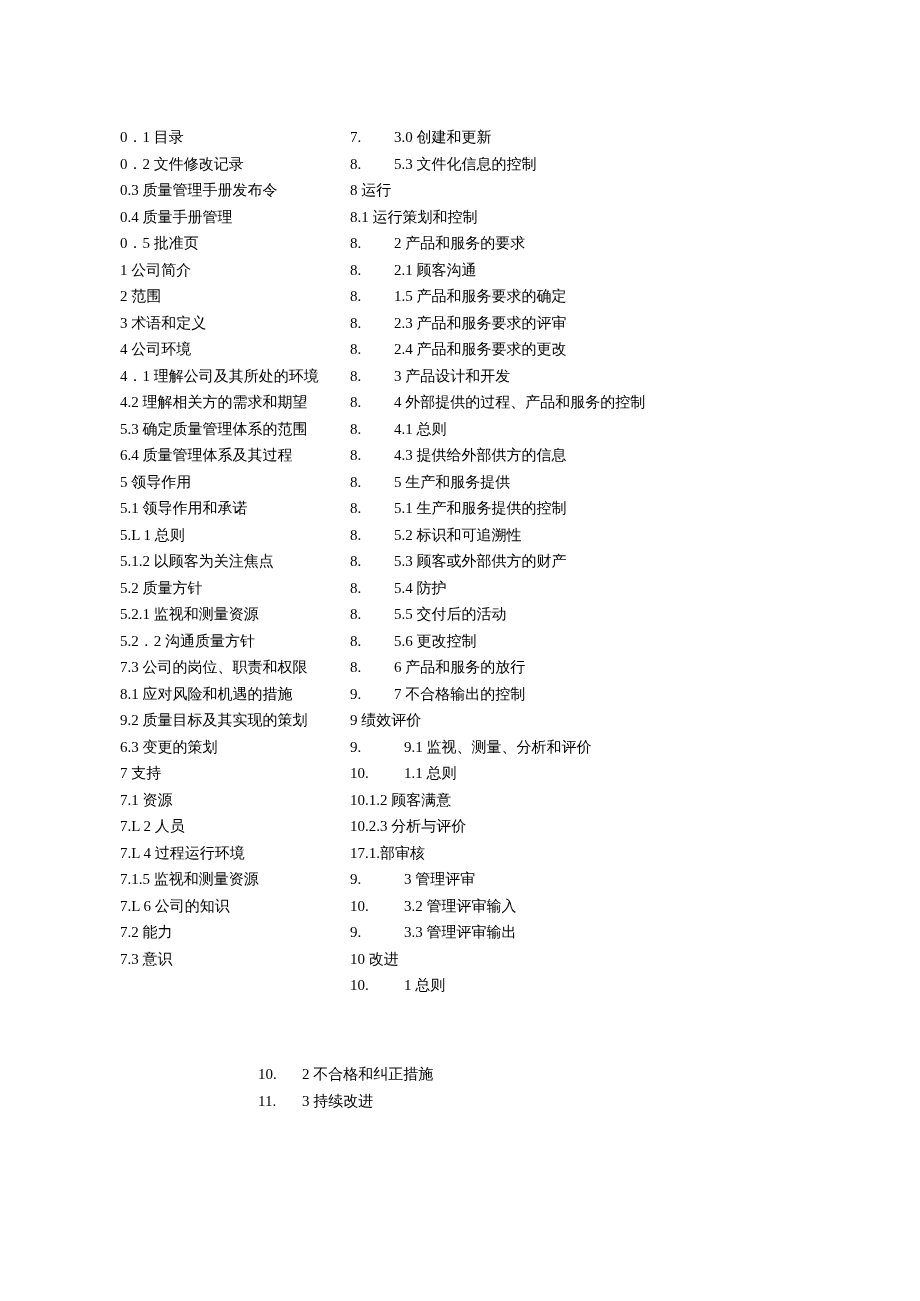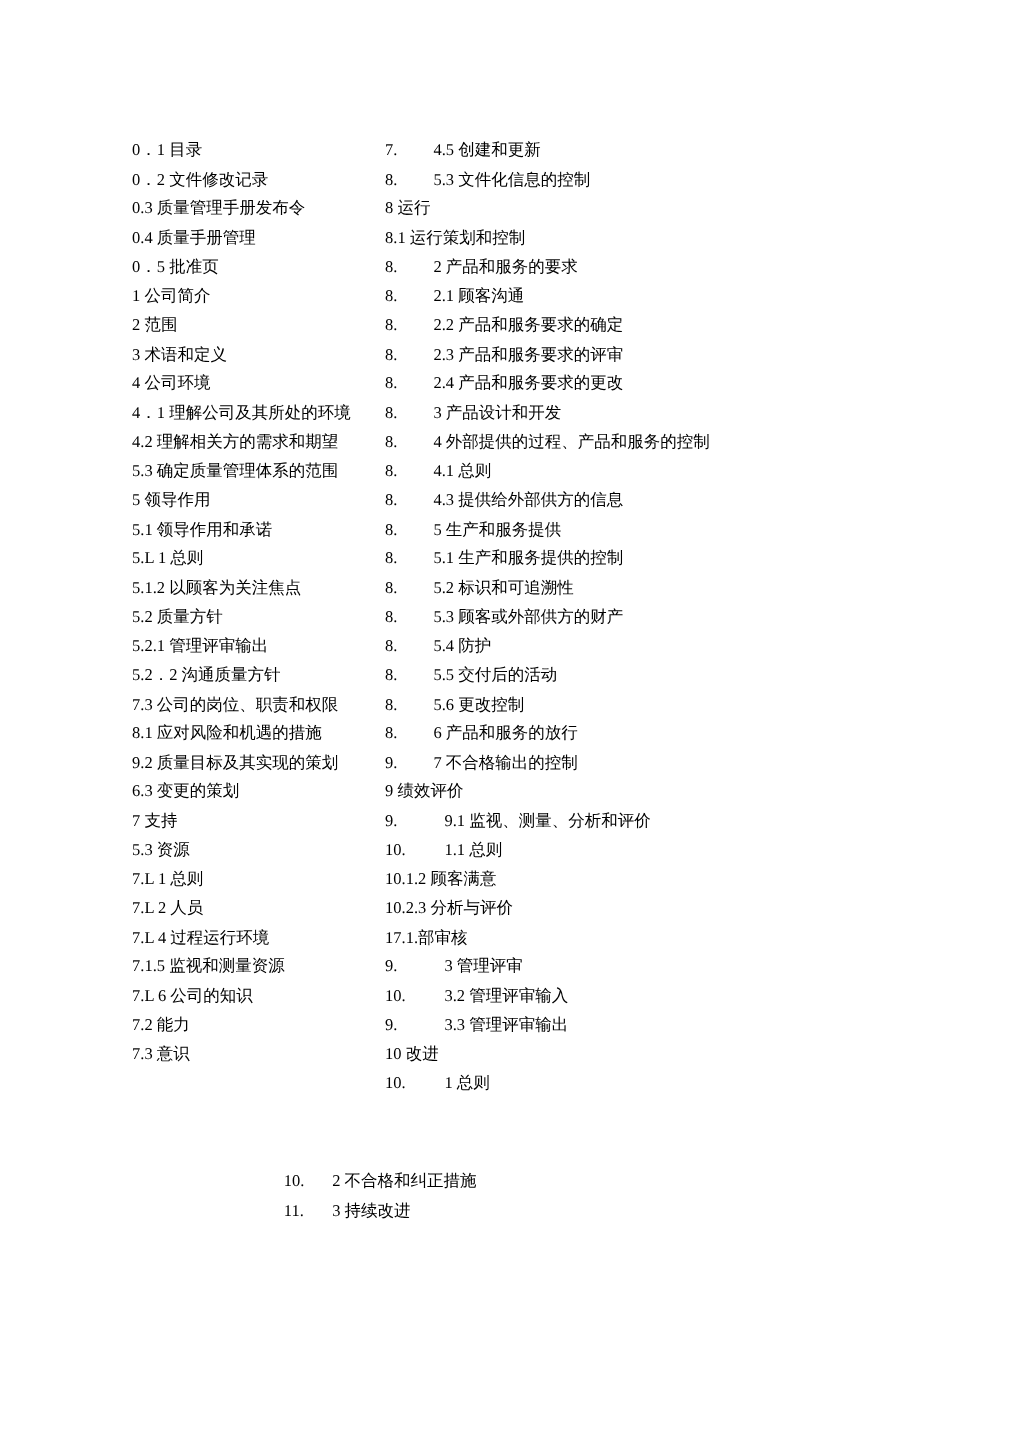--- a/index.html
+++ b/index.html
@@ -50,50 +50,50 @@
       <div class="row">0.3 质量管理手册发布令</div>
       <div class="row">0.4 质量手册管理</div>
       <div class="row">0．5 批准页</div>
       <div class="row">1 公司简介</div>
       <div class="row">2 范围</div>
       <div class="row">3 术语和定义</div>
       <div class="row">4 公司环境</div>
       <div class="row">4．1 理解公司及其所处的环境</div>
       <div class="row">4.2 理解相关方的需求和期望</div>
       <div class="row">5.3 确定质量管理体系的范围</div>
+      <div class="row">6.4 质量管理体系及其过程</div>
       <div class="row">5 领导作用</div>
       <div class="row">5.1 领导作用和承诺</div>
       <div class="row">5.L 1 总则</div>
       <div class="row">5.1.2 以顾客为关注焦点</div>
       <div class="row">5.2 质量方针</div>
-      <div class="row">5.2.1 管理评审输出</div>
+      <div class="row">5.2.1 监视和测量资源</div>
       <div class="row">5.2．2 沟通质量方针</div>
       <div class="row">7.3 公司的岗位、职责和权限</div>
       <div class="row">8.1 应对风险和机遇的措施</div>
       <div class="row">9.2 质量目标及其实现的策划</div>
       <div class="row">6.3 变更的策划</div>
       <div class="row">7 支持</div>
-      <div class="row">5.3 资源</div>
-      <div class="row">7.L 1 总则</div>
+      <div class="row">7.1 资源</div>
       <div class="row">7.L 2 人员</div>
       <div class="row">7.L 4 过程运行环境</div>
       <div class="row">7.1.5 监视和测量资源</div>
       <div class="row">7.L 6 公司的知识</div>
       <div class="row">7.2 能力</div>
       <div class="row">7.3 意识</div>
     </div>
 
   <div class="col col-right" id="rightcol">
-      <div class="row"><span class="tab1">7.</span><span>4.5 创建和更新</span></div>
+      <div class="row"><span class="tab1">7.</span><span>3.0 创建和更新</span></div>
       <div class="row"><span class="tab1">8.</span><span>5.3 文件化信息的控制</span></div>
       <div class="row">8 运行</div>
       <div class="row">8.1 运行策划和控制</div>
       <div class="row"><span class="tab1">8.</span><span>2 产品和服务的要求</span></div>
       <div class="row"><span class="tab1">8.</span><span>2.1 顾客沟通</span></div>
-      <div class="row"><span class="tab1">8.</span><span>2.2 产品和服务要求的确定</span></div>
+      <div class="row"><span class="tab1">8.</span><span>1.5 产品和服务要求的确定</span></div>
       <div class="row"><span class="tab1">8.</span><span>2.3 产品和服务要求的评审</span></div>
       <div class="row"><span class="tab1">8.</span><span>2.4 产品和服务要求的更改</span></div>
       <div class="row"><span class="tab1">8.</span><span>3 产品设计和开发</span></div>
       <div class="row"><span class="tab1">8.</span><span>4 外部提供的过程、产品和服务的控制</span></div>
       <div class="row"><span class="tab1">8.</span><span>4.1 总则</span></div>
       <div class="row"><span class="tab1">8.</span><span>4.3 提供给外部供方的信息</span></div>
       <div class="row"><span class="tab1">8.</span><span>5 生产和服务提供</span></div>
       <div class="row"><span class="tab1">8.</span><span>5.1 生产和服务提供的控制</span></div>
       <div class="row"><span class="tab1">8.</span><span>5.2 标识和可追溯性</span></div>
       <div class="row"><span class="tab1">8.</span><span>5.3 顾客或外部供方的财产</span></div>

